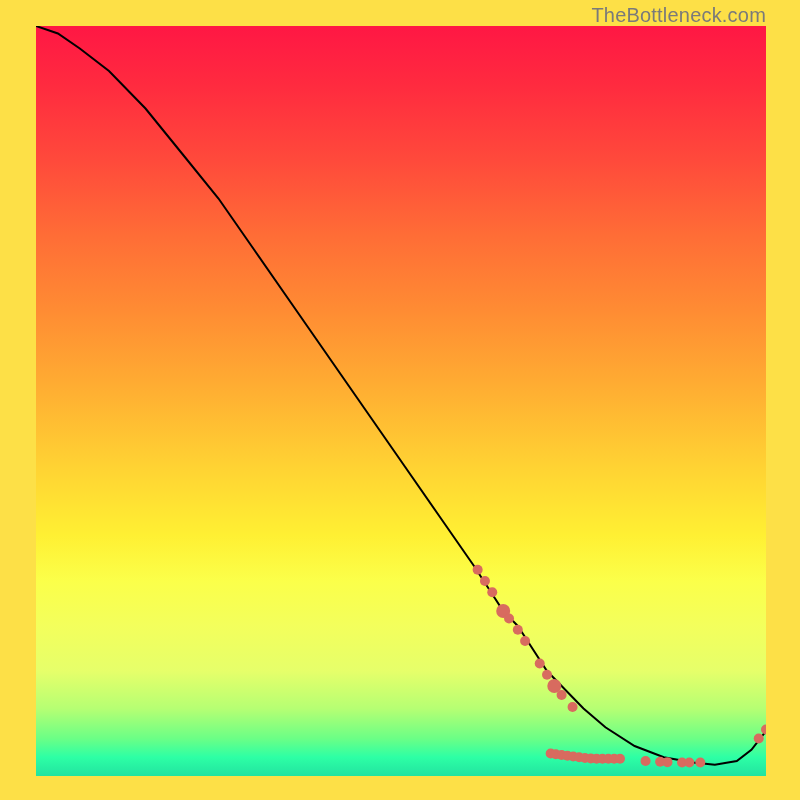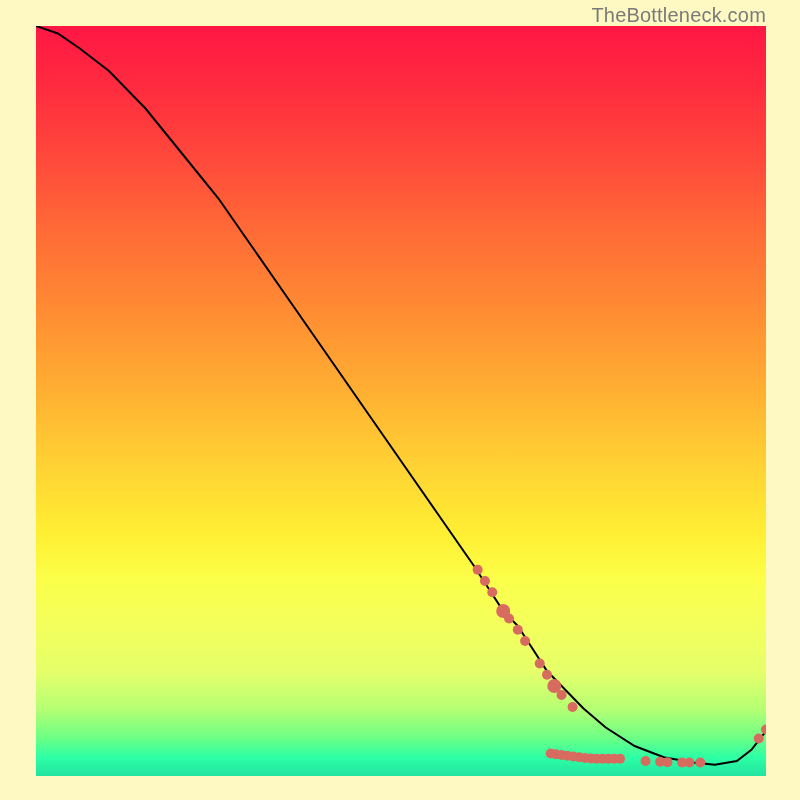--- a/index.html
+++ b/index.html
@@ -8,21 +8,21 @@
     width: 800px;
     height: 800px;
     background: #000;
     overflow: hidden;
     font-family: Arial, Helvetica, sans-serif;
   }
   .outer {
     position: relative;
     width: 800px;
     height: 800px;
-    background: #fef9c3;
+    background: #fde047;
   }
   .plot {
     position: absolute;
     left: 36px;
     top: 26px;
     width: 730px;
     height: 750px;
     
     background: linear-gradient(to bottom,
       #ff1744 0%,

